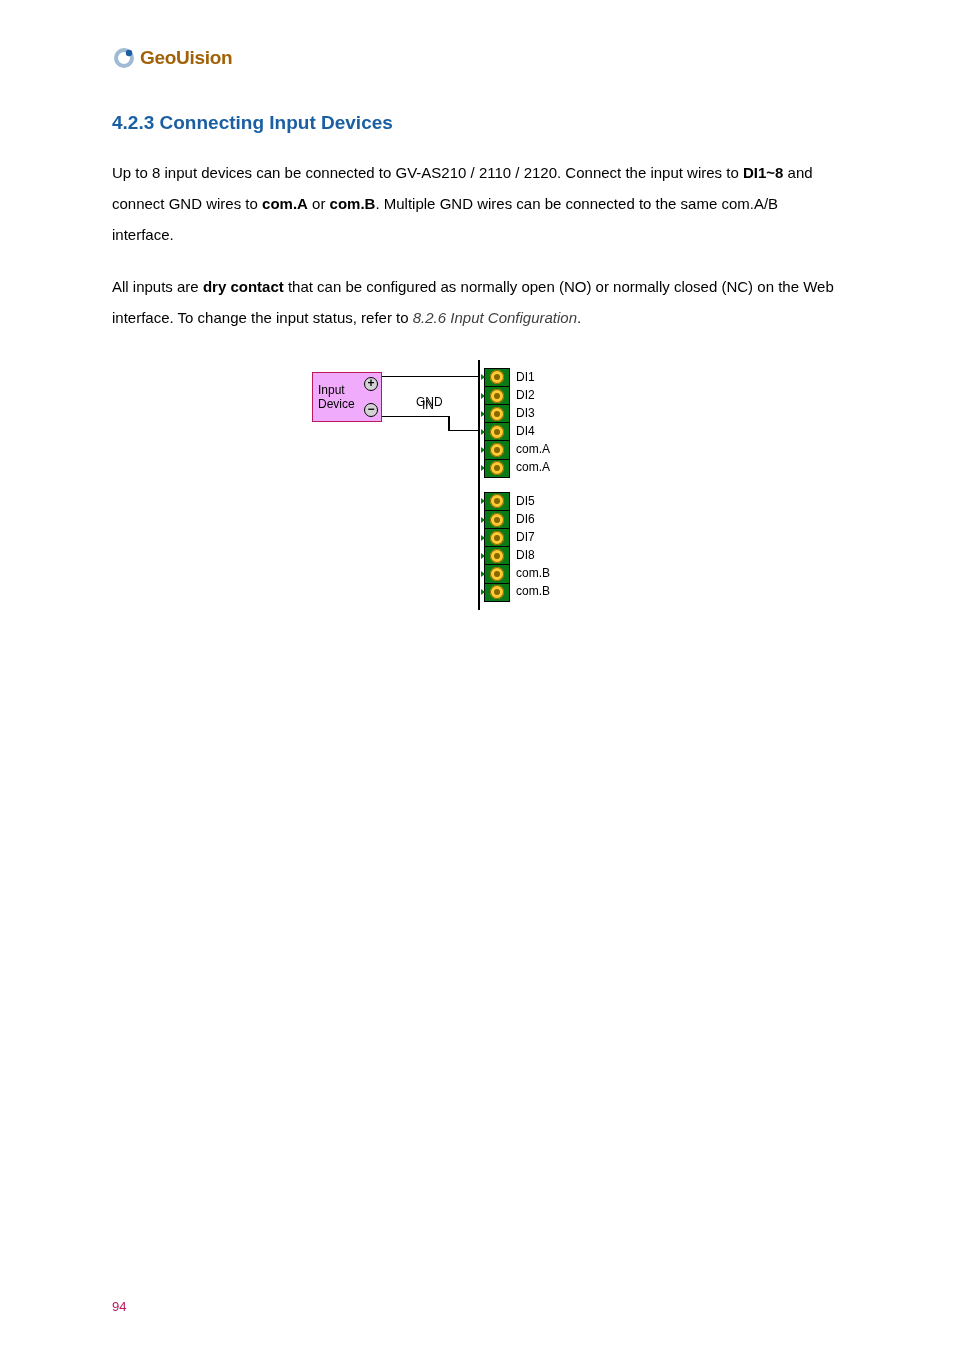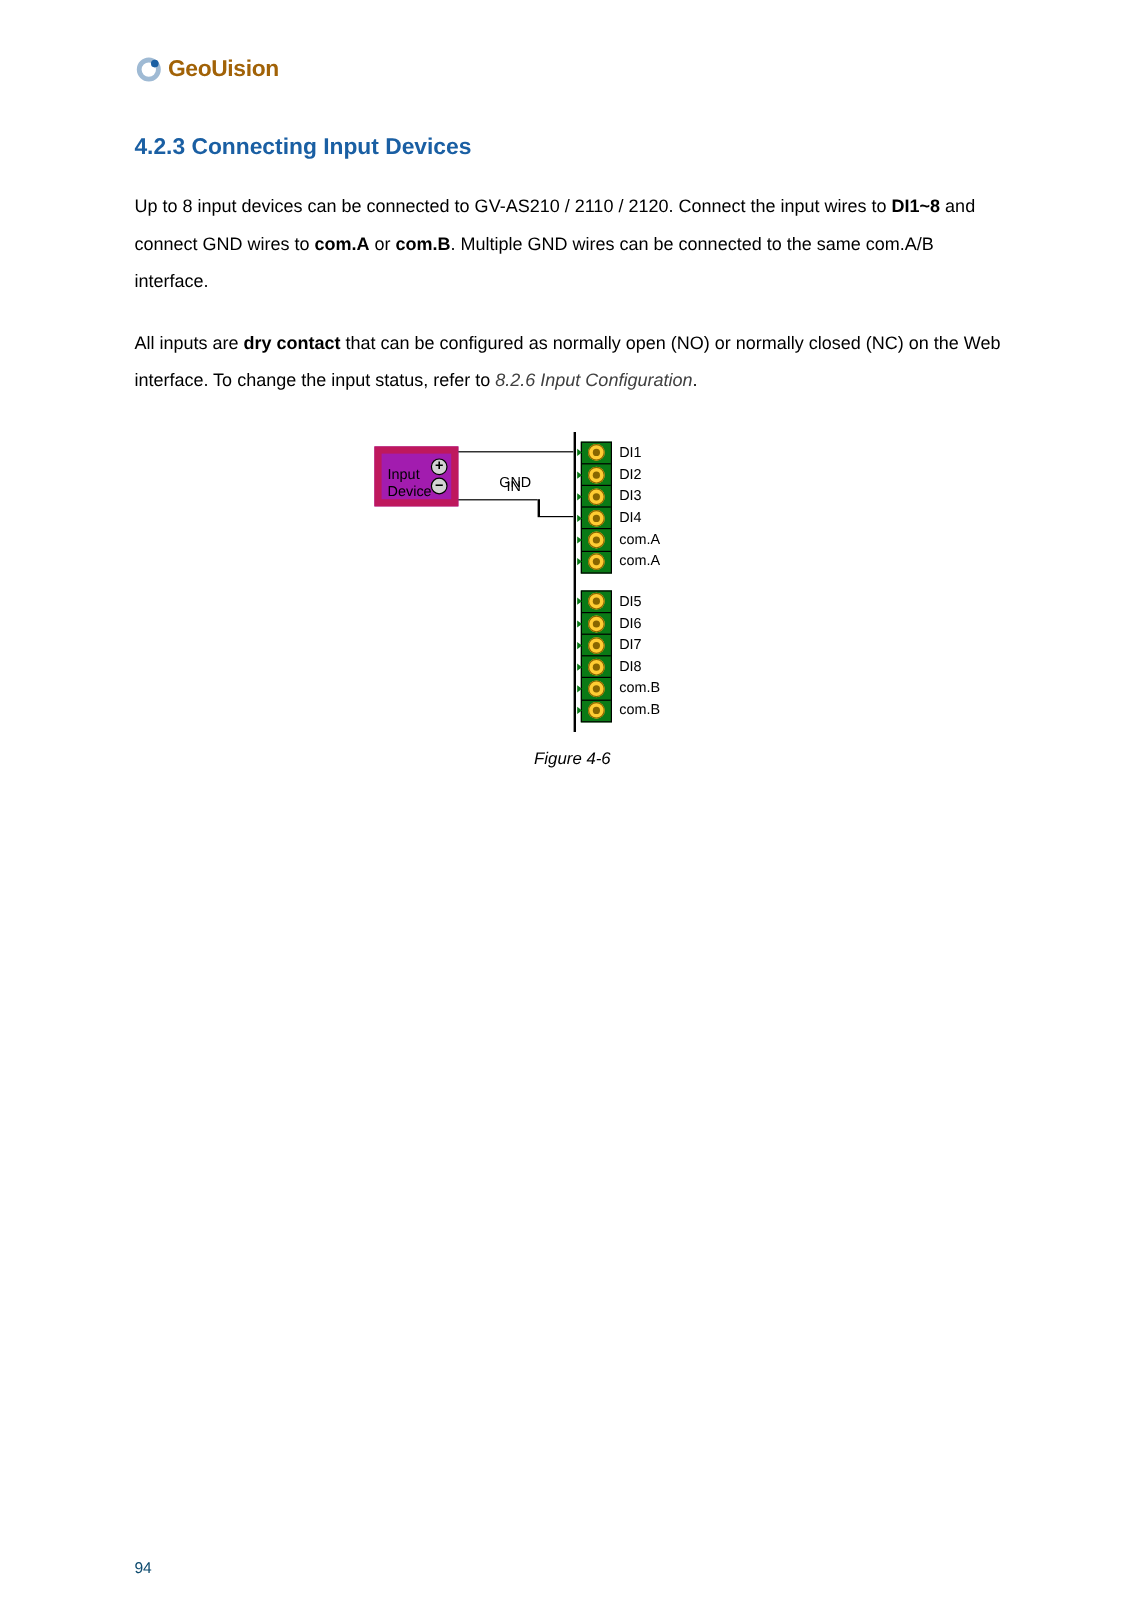--- a/index.html
+++ b/index.html
@@ -60,22 +60,22 @@
     width: 330px;
     height: 260px;
   }
   
   .device-box {
     position: absolute;
     left: 0;
     top: 12px;
     width: 70px;
     height: 50px;
-    background: #a21caf;
-    border: 6px solid #be185d;
+    background: #f0abfc;
+    border: 1px solid #be185d;
     font-size: 12px;
     box-sizing: border-box;
   }
   .device-label {
     position: absolute;
     left: 5px;
     top: 10px;
     font-size: 12px;
     line-height: 1.2;
   }
@@ -214,21 +214,21 @@
     text-align: center;
     font-style: italic;
     font-size: 14px;
     margin-top: 4px;
   }
   .page-num {
     position: absolute;
     left: 112px;
     bottom: 36px;
     font-size: 13px;
-    color: #0c4a6e;
+    color: #be185d;
   }
 </style>
 </head>
 <body>
 
 <div class="page">
 
   <div class="logo-box">
     <span class="logo-icon">
       <svg viewBox="0 0 24 24" width="24" height="24">
@@ -323,16 +323,15 @@
         <div>DI6</div>
         <div>DI7</div>
         <div>DI8</div>
         <div>com.B</div>
         <div>com.B</div>
       </div>
 
     </div>
   </div>
 
-  <div class="fig-caption">Figure 4-6</div>
 
   <div class="page-num">94</div>
 </div>
 
 </body></html>

